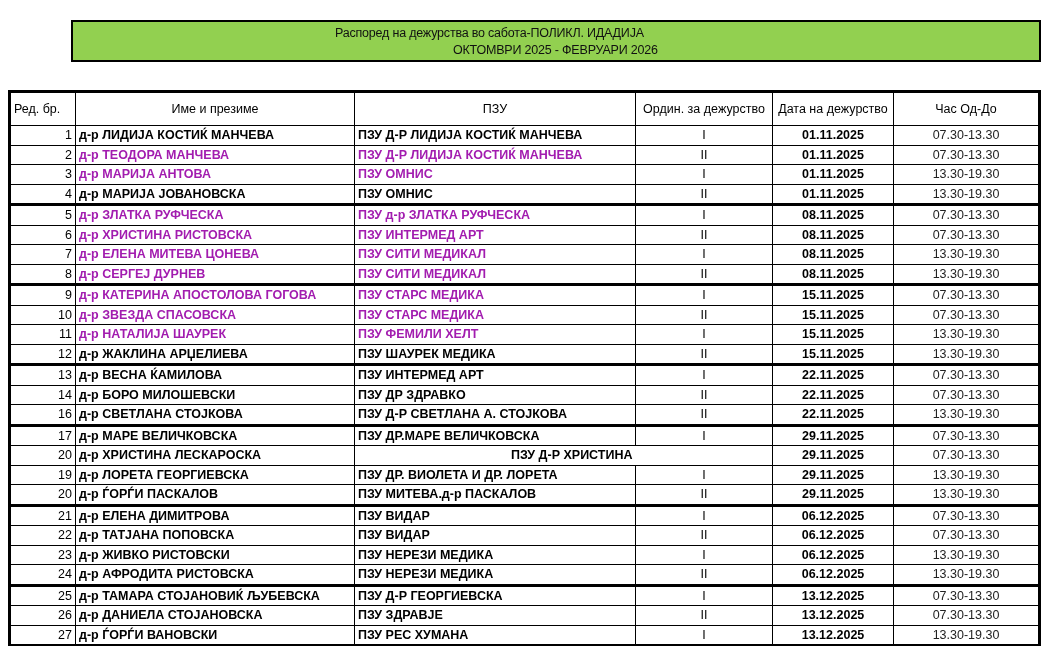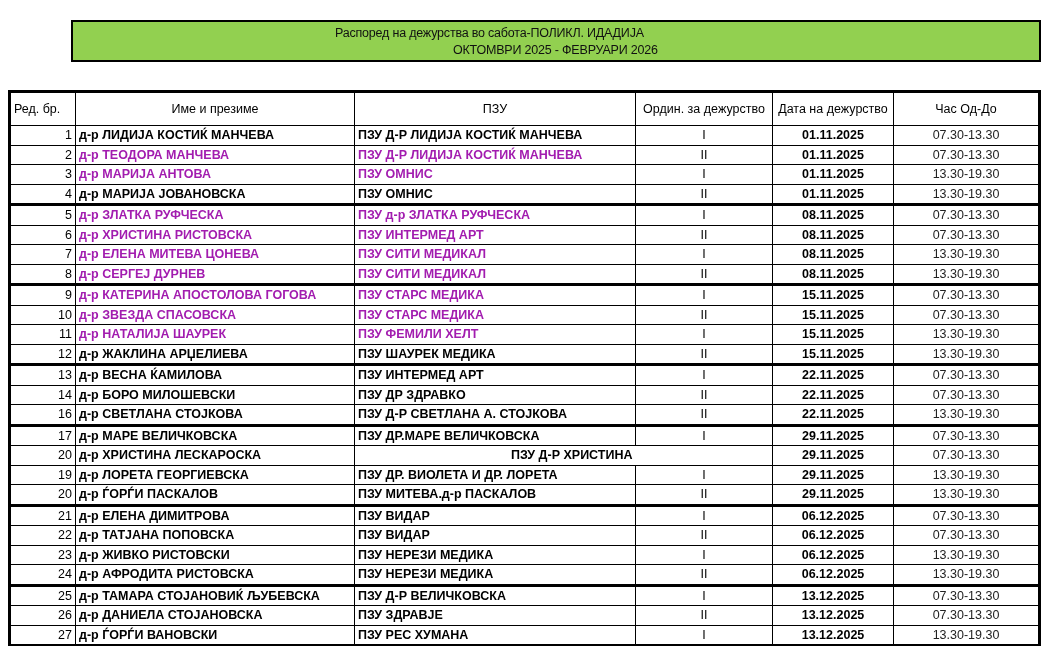--- a/index.html
+++ b/index.html
@@ -235,21 +235,21 @@
         <td class="c-no">24</td>
         <td class="c-name"><span>д-р</span> <span>АФРОДИТА РИСТОВСКА</span></td>
         <td class="c-pzu">ПЗУ НЕРЕЗИ МЕДИКА</td>
         <td class="c-ord">II</td>
         <td class="c-date">06.12.2025</td>
         <td class="c-time time-text">13.30-19.30</td>
       </tr>
       <tr class="group-start">
         <td class="c-no">25</td>
         <td class="c-name"><span>д-р</span> <span>ТАМАРА СТОЈАНОВИЌ ЉУБЕВСКА</span></td>
-        <td class="c-pzu">ПЗУ Д-Р ВЕЛИЧКОВСКА</td>
+        <td class="c-pzu">ПЗУ Д-Р ГЕОРГИЕВСКА</td>
         <td class="c-ord">I</td>
         <td class="c-date">13.12.2025</td>
         <td class="c-time time-text">07.30-13.30</td>
       </tr>
       <tr>
         <td class="c-no">26</td>
         <td class="c-name"><span>д-р</span> <span>ДАНИЕЛА СТОЈАНОВСКА</span></td>
         <td class="c-pzu">ПЗУ ЗДРАВЈЕ</td>
         <td class="c-ord">II</td>
         <td class="c-date">13.12.2025</td>

